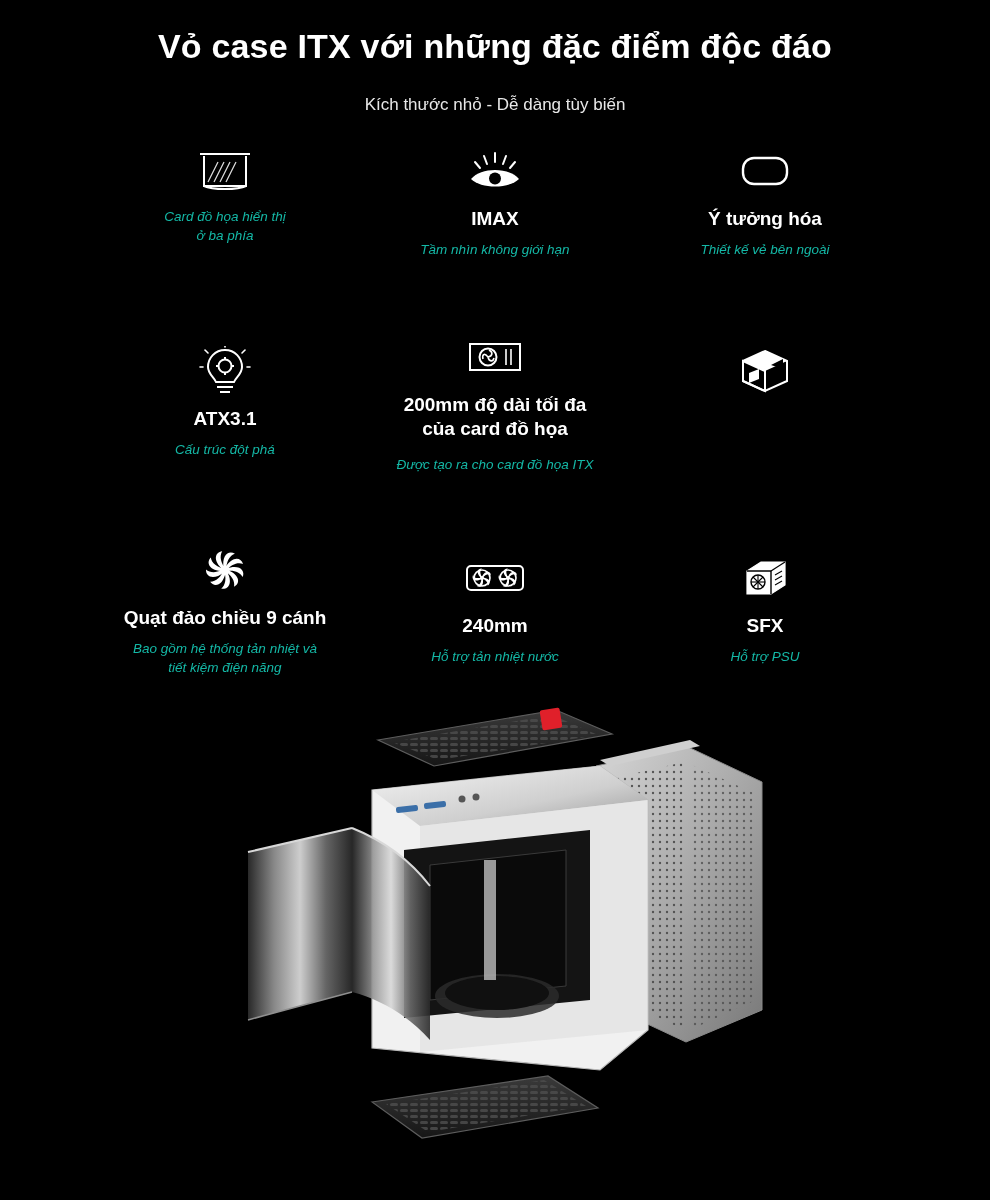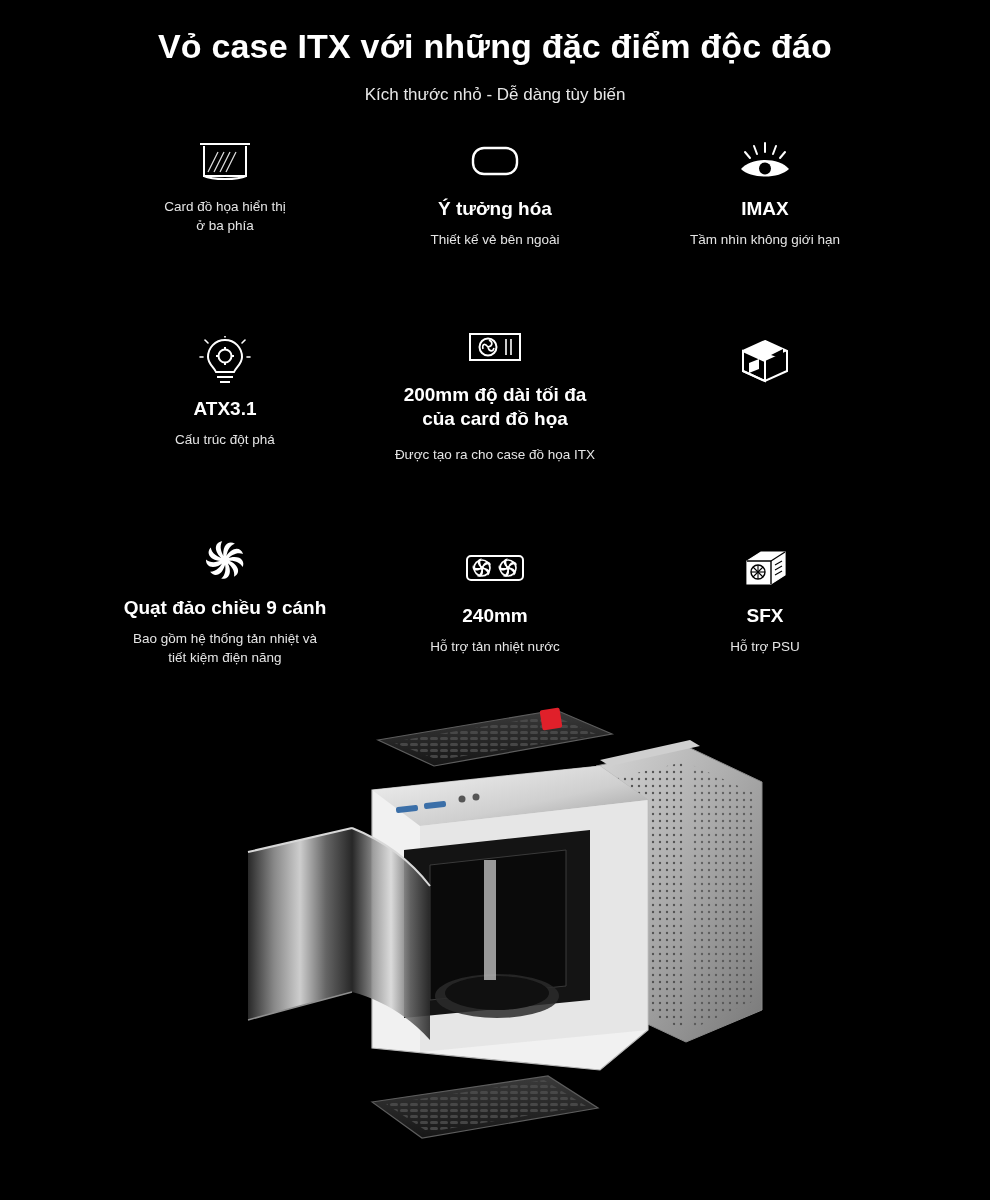--- a/index.html
+++ b/index.html
@@ -24,21 +24,21 @@
     text-align: center;
   }
   .title {
     font-size: 34px;
     font-weight: bold;
     letter-spacing: 0.2px;
     line-height: 1.2;
     color: #ffffff;
   }
   .subtitle {
-    margin-top: 18px;
+    margin-top: 28px;
     font-size: 17px;
     font-weight: 400;
     color: #e8e8e8;
   }
 
   
   .features {
     margin-top: 30px;
     padding: 0 90px;
   }
@@ -65,22 +65,23 @@
   }
   .fcell .ftitle {
     font-size: 19px;
     font-weight: bold;
     color: #ffffff;
     line-height: 1.25;
   }
   .fcell .fdesc {
     margin-top: 9px;
     font-size: 13.5px;
-    color: #e5e5e5;
+    color: #14b8a6;
     line-height: 1.45;
+    font-style: italic;
   }
   
   .nudge-down { position: relative; top: 14px; }
   .nudge-down2 { position: relative; top: 8px; text-align: center; }
 
   
   .product {
     position: absolute;
     left: 0;
     top: 700px;
@@ -111,44 +112,44 @@
             <path d="M12 34 L22 14 M18 34 L28 14 M24 34 L34 14 M30 34 L40 14" stroke="#ffffff" stroke-width="1.3" opacity="0.85"></path>
             <path d="M8 38 C16 42, 42 42, 50 38" fill="none" stroke="#ffffff" stroke-width="2"></path>
           </svg>
         </div>
         <div class="fdesc" style="white-space: pre-line;">Card đồ họa hiển thị
 ở ba phía</div>
       </div>
 
       <div class="fcell">
         <div class="icon">
-          <svg width="56" height="42" viewBox="0 0 56 42">
-            <rect x="6" y="8" width="44" height="26" rx="11" ry="11" fill="none" stroke="#ffffff" stroke-width="2.4"></rect>
-          </svg>
-        </div>
-        <div class="ftitle">Ý tưởng hóa</div>
-        <div class="fdesc" style="white-space: pre-line;">Thiết kế vẻ bên ngoài</div>
-      </div>
-
-      <div class="fcell">
-        <div class="icon">
           <svg width="60" height="44" viewBox="0 0 60 44">
             <g stroke="#ffffff" stroke-width="2" stroke-linecap="round">
               <line x1="30" y1="4" x2="30" y2="13"></line>
               <line x1="19" y1="7" x2="22" y2="15"></line>
               <line x1="41" y1="7" x2="38" y2="15"></line>
               <line x1="10" y1="13" x2="15" y2="19"></line>
               <line x1="50" y1="13" x2="45" y2="19"></line>
             </g>
             <path d="M6 30 C16 18, 44 18, 54 30 C44 40, 16 40, 6 30 Z" fill="#ffffff"></path>
             <circle cx="30" cy="29.5" r="6" fill="#000000"></circle>
           </svg>
         </div>
         <div class="ftitle">IMAX</div>
         <div class="fdesc" style="white-space: pre-line;">Tầm nhìn không giới hạn</div>
+      </div>
+
+      <div class="fcell">
+        <div class="icon">
+          <svg width="56" height="42" viewBox="0 0 56 42">
+            <rect x="6" y="8" width="44" height="26" rx="11" ry="11" fill="none" stroke="#ffffff" stroke-width="2.4"></rect>
+          </svg>
+        </div>
+        <div class="ftitle">Ý tưởng hóa</div>
+        <div class="fdesc" style="white-space: pre-line;">Thiết kế vẻ bên ngoài</div>
       </div>
 
     </div>
 
     <div class="frow row2">
 
       <div class="fcell nudge-down">
         <div class="icon">
           <svg width="52" height="50" viewBox="0 0 52 50">
             <path d="M26 4 C16 4, 9 12, 9 21 C9 28, 15 31, 17 36 L35 36 C37 31, 43 28, 43 21 C43 12, 36 4, 26 4 Z" fill="none" stroke="#ffffff" stroke-width="2"></path>
@@ -180,21 +181,21 @@
             <rect x="6" y="9" width="50" height="26" fill="none" stroke="#ffffff" stroke-width="2"></rect>
             <circle cx="24" cy="22" r="8.5" fill="none" stroke="#ffffff" stroke-width="2"></circle>
             <path d="M24 22 C20 17, 18 20, 19 24 M24 22 C29 21, 29 17, 25 15 M24 22 C25 27, 29 27, 30 23" fill="none" stroke="#ffffff" stroke-width="1.6"></path>
             <line x1="42" y1="14" x2="42" y2="30" stroke="#ffffff" stroke-width="1.6"></line>
             <line x1="47" y1="14" x2="47" y2="30" stroke="#ffffff" stroke-width="1.6"></line>
             <line x1="6" y1="35" x2="56" y2="35" stroke="#ffffff" stroke-width="2"></line>
           </svg>
         </div>
         <div class="ftitle" style="white-space: pre-line;">200mm độ dài tối đa
 của card đồ họa</div>
-        <div class="fdesc" style="white-space: pre-line; margin-top:14px;">Được tạo ra cho case đồ họa ITX</div>
+        <div class="fdesc" style="white-space: pre-line; margin-top:14px;">Được tạo ra cho card đồ họa ITX</div>
       </div>
 
       <div class="fcell nudge-down">
         <div class="icon">
           <svg width="56" height="48" viewBox="0 0 56 48">
             <path d="M28 4 L50 14 L50 34 L28 44 L6 34 L6 14 Z" fill="none" stroke="#ffffff" stroke-width="2"></path>
             <path d="M28 4 L50 14 L28 24 L6 14 Z" fill="#ffffff"></path>
             <path d="M28 24 L28 44 L6 34 L6 14 Z" fill="none" stroke="#ffffff" stroke-width="2"></path>
             <path d="M34 18 L46 12 L46 22 Z" fill="#000000"></path>
             <path d="M12 26 L22 22 L22 32 L12 36 Z" fill="#ffffff"></path>

